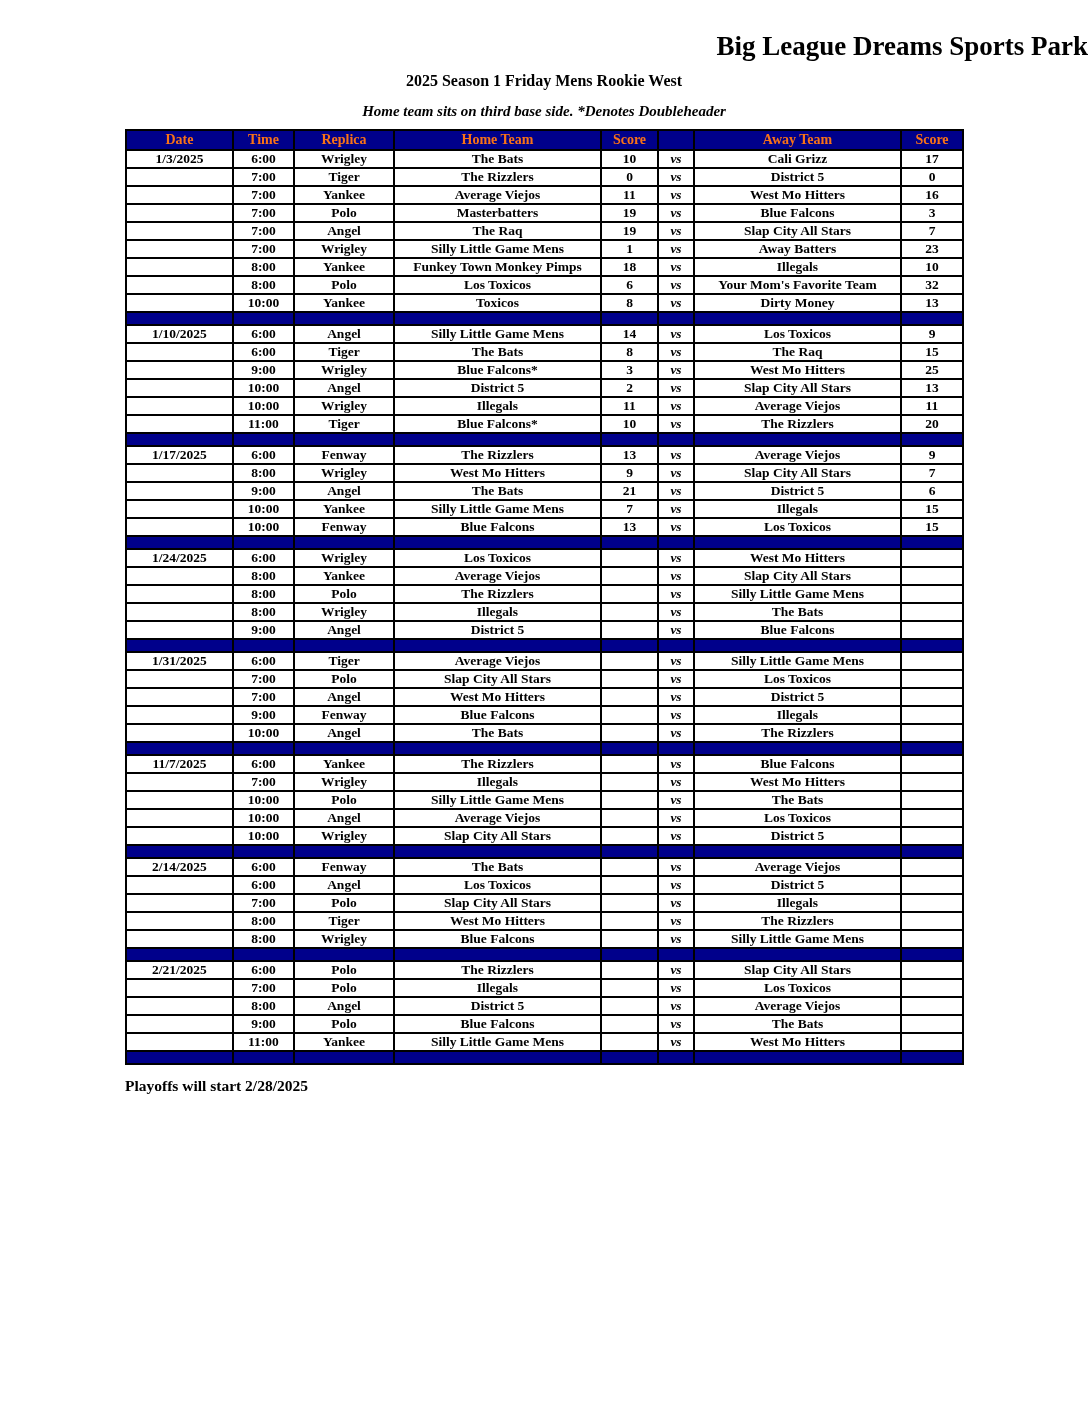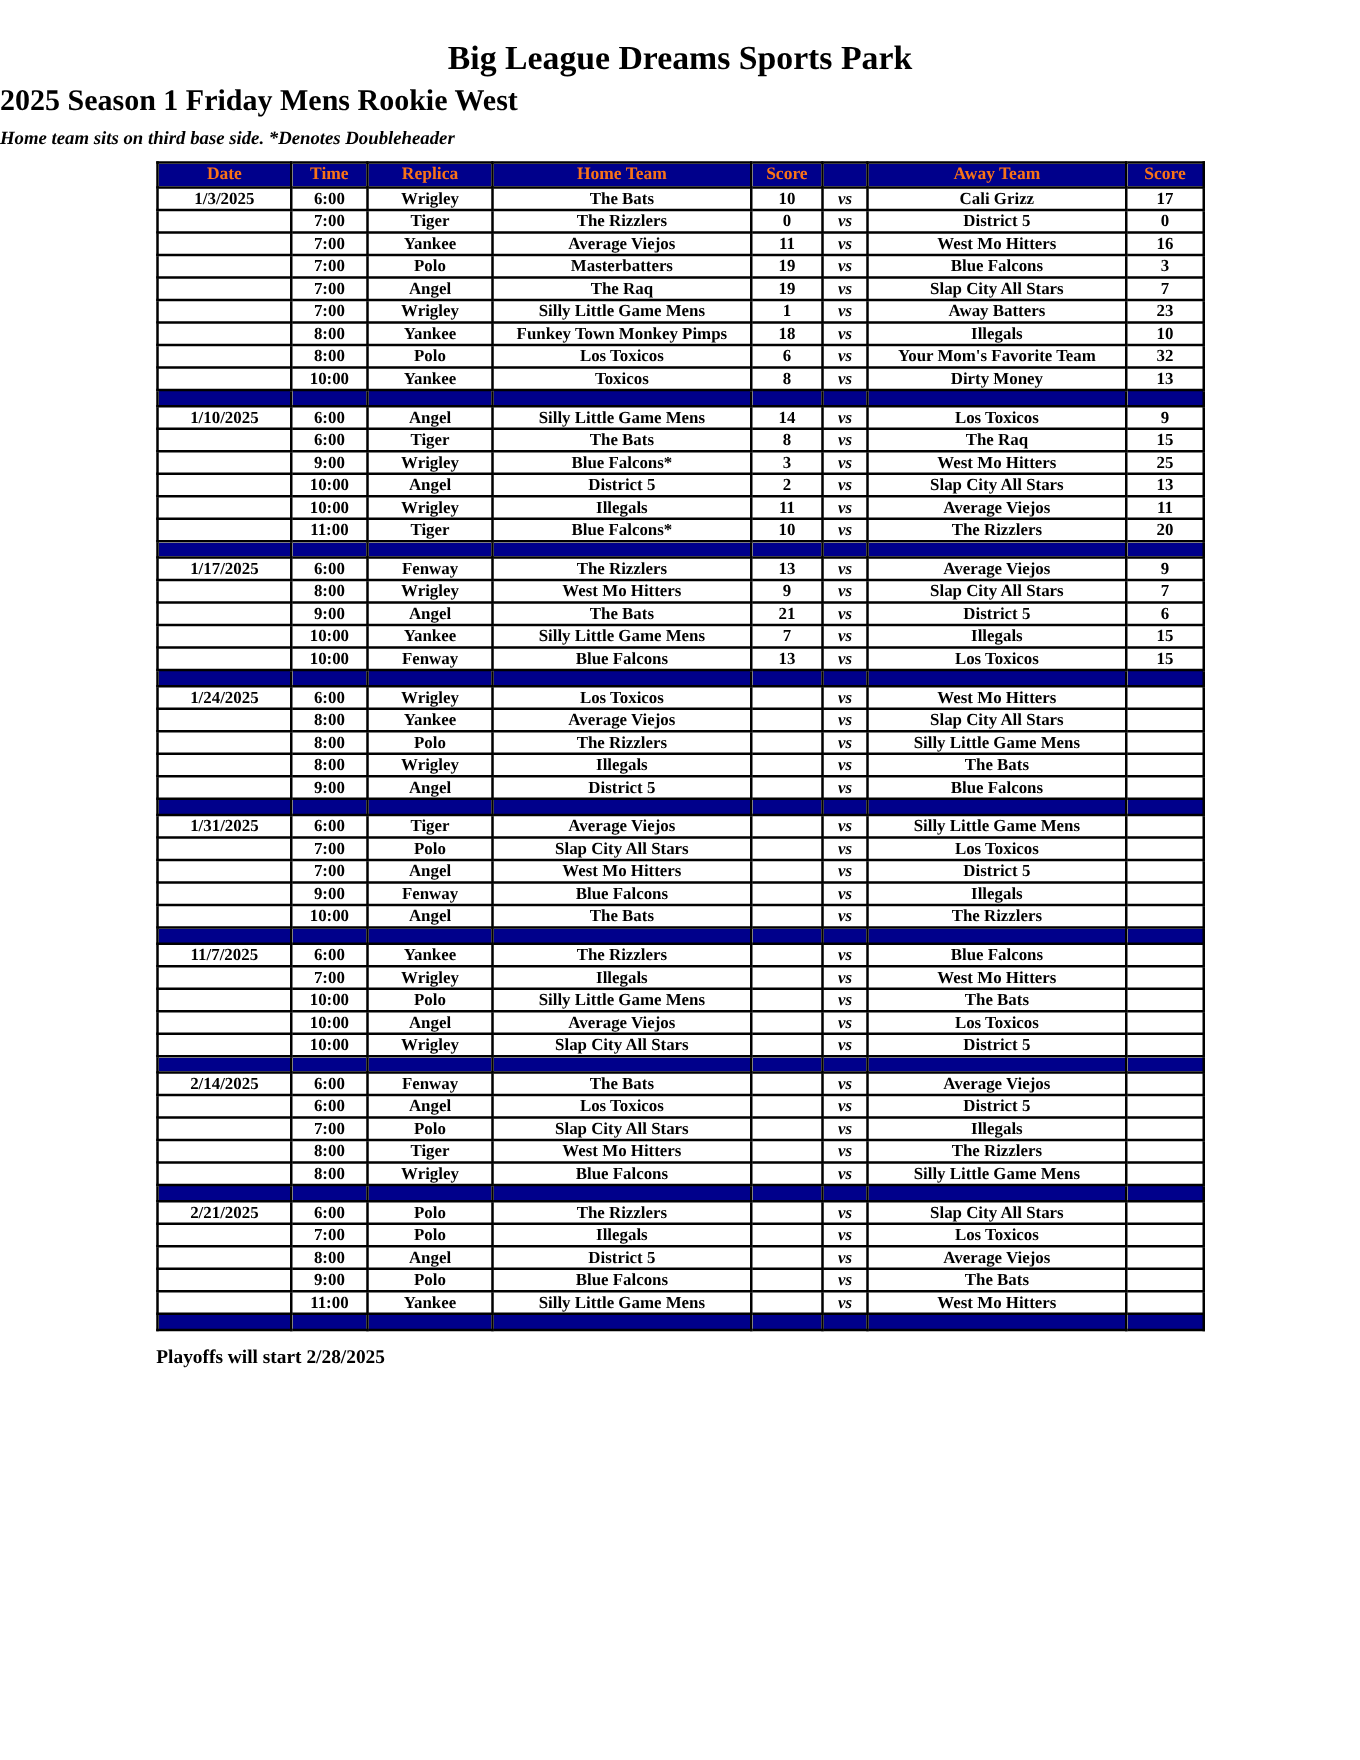--- a/index.html
+++ b/index.html
@@ -8,29 +8,29 @@
   }
   *{box-sizing:border-box;}
   html,body{margin:0;padding:0;}
   body{
     width:1088px;height:1408px;background:#ffffff;
     font-family:"Liberation Serif", serif;
     color:#000;
   }
   .page{width:1088px;height:1408px;position:relative;}
   .page-title{
-    margin:30px 0 0 0;text-align:center;
+    margin:30px 0 0 0;text-align:right;
     font-size:27px;font-weight:bold;line-height:32px;
   }
   .page-subtitle{
-    margin:7px 0 0 0;text-align:left;
-    font-size:24px;font-weight:bold;line-height:24px;
+    margin:7px 0 0 0;text-align:center;
+    font-size:16px;font-weight:bold;line-height:24px;
   }
   .page-note{
-    margin:9px 0 0 0;text-align:left;
+    margin:9px 0 0 0;text-align:center;
     font-size:15px;font-weight:bold;font-style:italic;line-height:18px;
   }
   table.sched{
     border-collapse:collapse;table-layout:fixed;
     width:837px;margin:9px 0 0 125px;
     border:2px solid #000;
   }
   table.sched th, table.sched td{
     border:2px solid #000;
     padding:0 2px;

